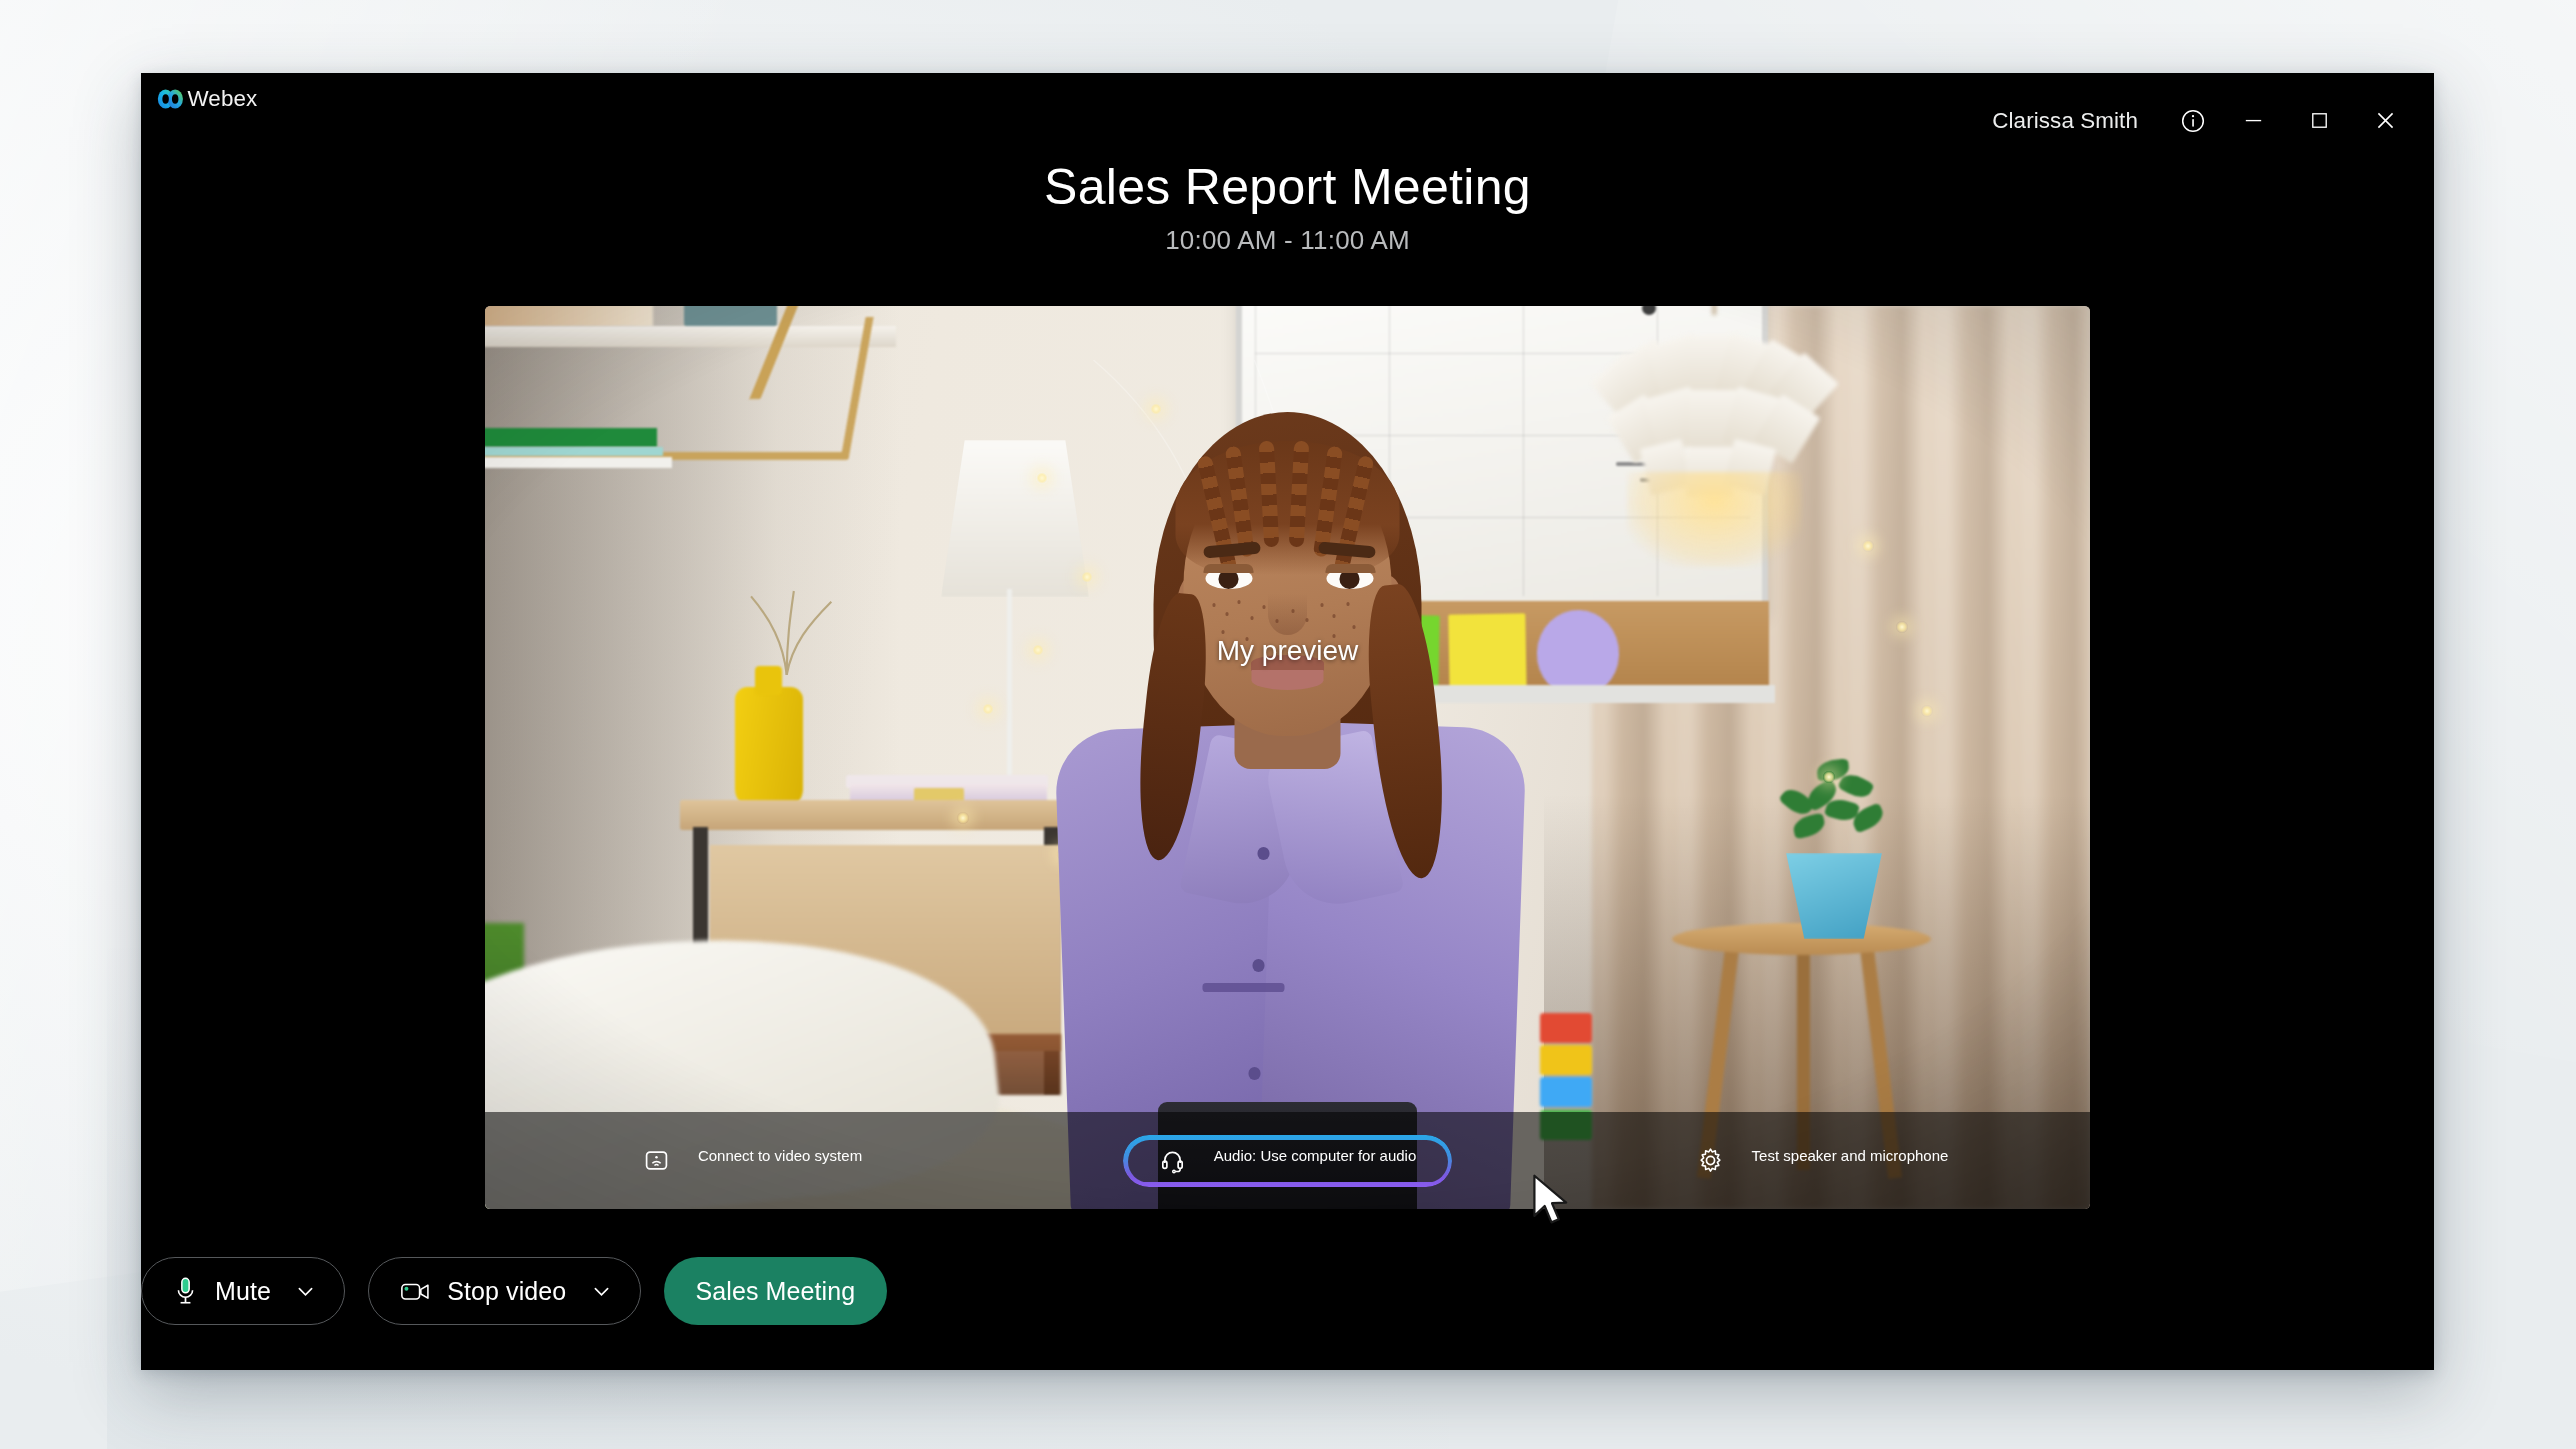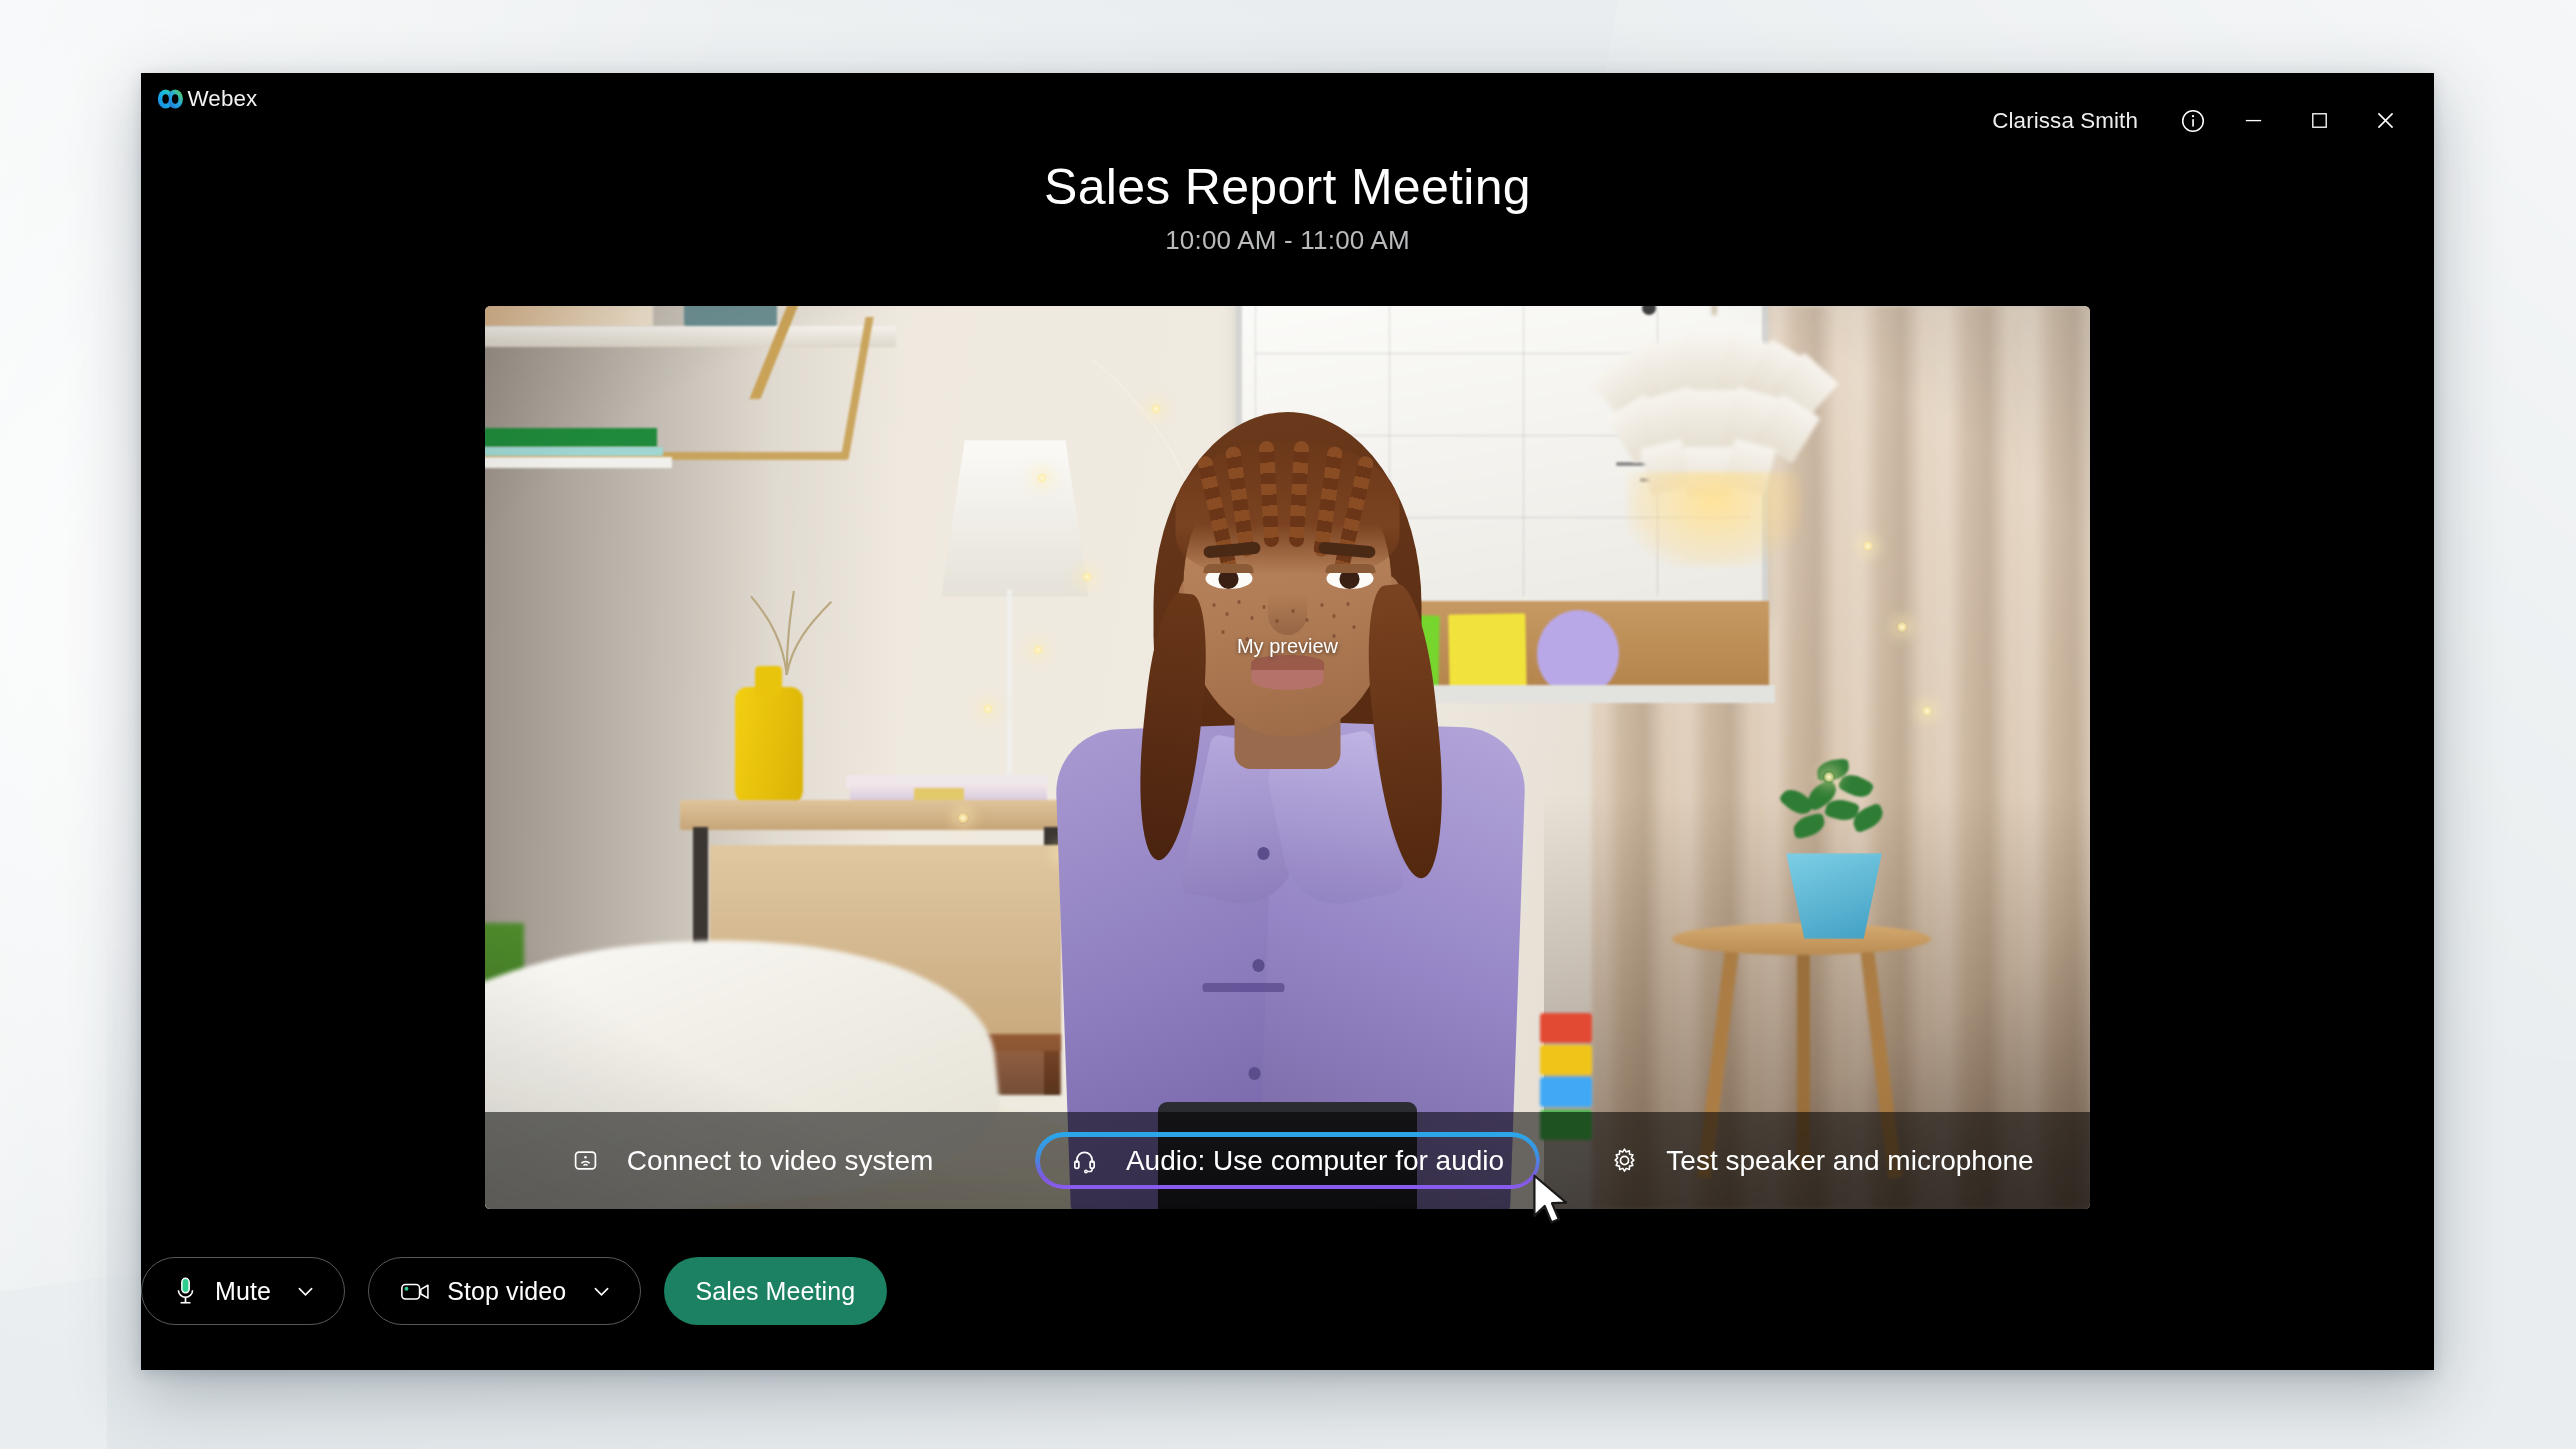--- a/index.html
+++ b/index.html
@@ -245,37 +245,37 @@
     background:linear-gradient(180deg,#2c2c33,#1a1a20); border-radius:9px; }
   .pocket { position:absolute; left:165px; top:614px; width:82px; height:9px;
     background:rgba(90,74,140,.75); border-radius:3.6px; }
   .btn-dot { position:absolute; width:12.5px; height:12.5px; background:#5b4d8c; border-radius:50%; }
 
   .preview-vignette { position:absolute; inset:0; pointer-events:none;
     background: radial-gradient(ellipse 96% 92% at 50% 46%, rgba(0,0,0,0) 56%, rgba(0,0,0,.30) 100%); }
 
   
   .my-preview { position:absolute; left:0; top:329px; width:100%; text-align:center;
-    color:#fff; font-size:20px; text-shadow:0 0.9px 4.5px rgba(0,0,0,.55); }
+    color:#fff; font-size:28px; text-shadow:0 0.9px 4.5px rgba(0,0,0,.55); }
 
   .bg-pill { position:absolute; right:43px; top:325px; height:55px;
     display:flex; align-items:stretch; background:rgba(17,17,17,.90);
     border-radius:28px; overflow:hidden; }
   .bg-pill-main { display:flex; align-items:center; gap:12.5px; padding:0 21.5px 0 23px;
     cursor:pointer; }
   .bg-pill-label { color:#fff; font-size:23px; font-weight:700; letter-spacing:0.1px; white-space:nowrap; }
   .bg-pill-sep { width:0.9px; background:rgba(255,255,255,.34); margin:6.3px 0; }
   .bg-pill-flip { width:59px; display:flex; align-items:center; justify-content:center; cursor:pointer; }
 
   
   .preview-bar { position:absolute; left:0; bottom:0; width:100%; height:97px;
     background:rgba(0,0,0,.55);
     display:flex; align-items:center; }
   .pb-cell { flex:1; display:flex; align-items:center; justify-content:center; position:relative; }
-  .pb-item { display:flex; align-items:center; gap:28px; color:#fff; font-size:28px;
+  .pb-item { display:flex; align-items:flex-start; gap:28px; color:#fff; font-size:15px;
     white-space:nowrap; cursor:pointer; }
   .pb-focus {
     position:relative; padding:12.5px 36px; border-radius:30px;
   }
   .pb-focus::before {
     content:""; position:absolute; inset:0; border-radius:30px; padding:4.5px;
     background:linear-gradient(180deg,#2aa7e8 0%,#3f8fe0 42%,#7b59df 78%,#8a5cf0 100%);
     -webkit-mask:linear-gradient(#000 0 0) content-box, linear-gradient(#000 0 0);
     -webkit-mask-composite:xor; mask-composite:exclude;
   }

